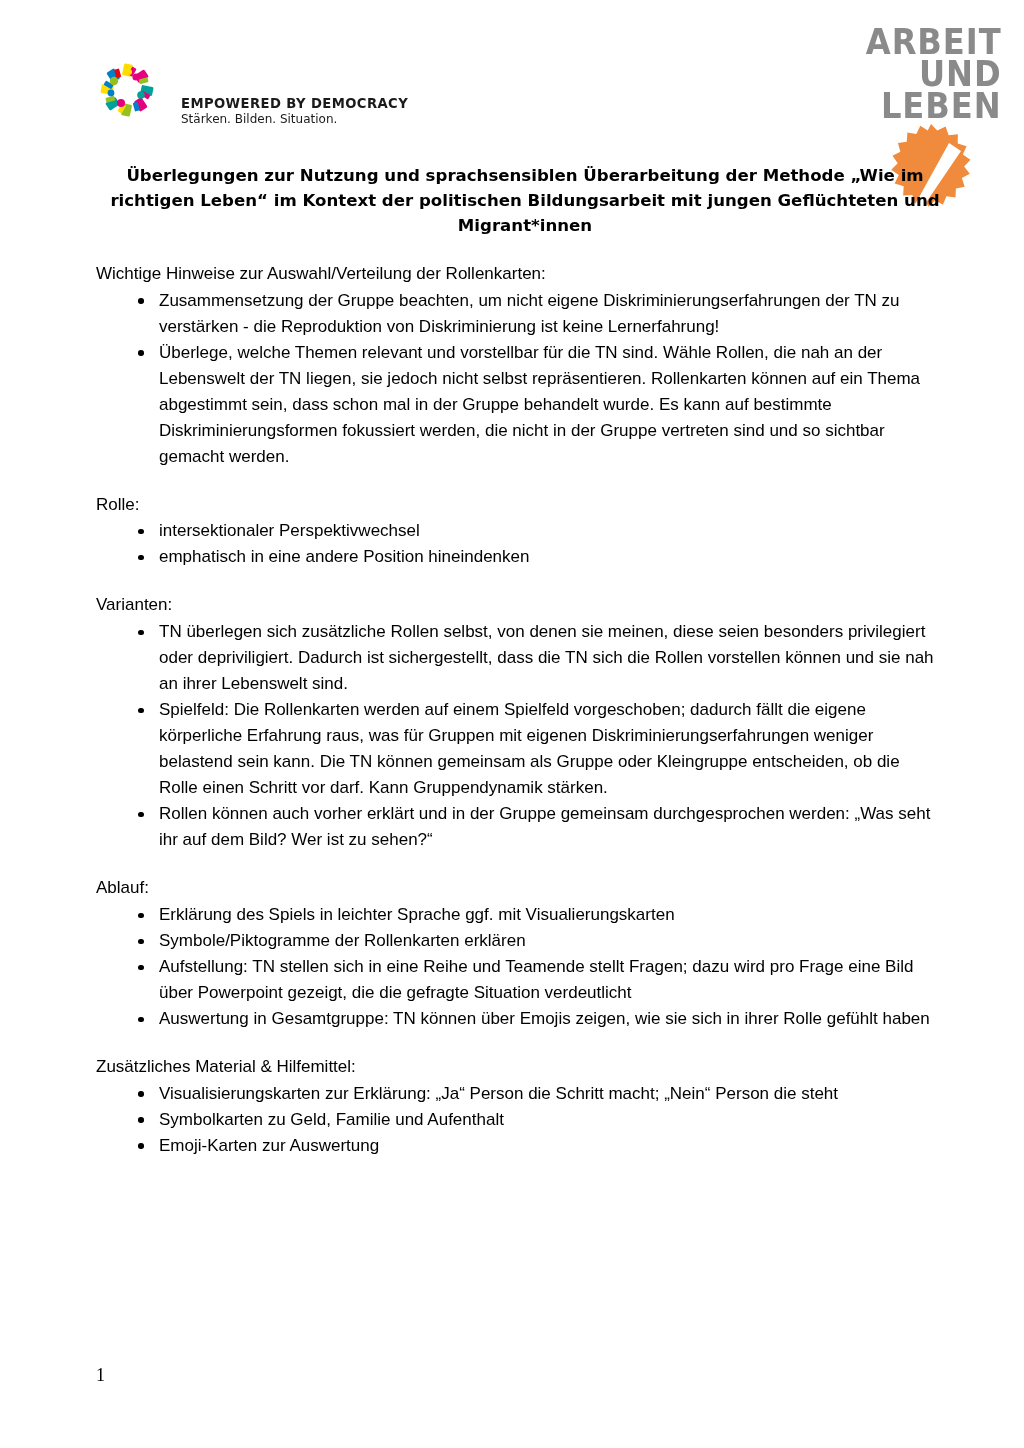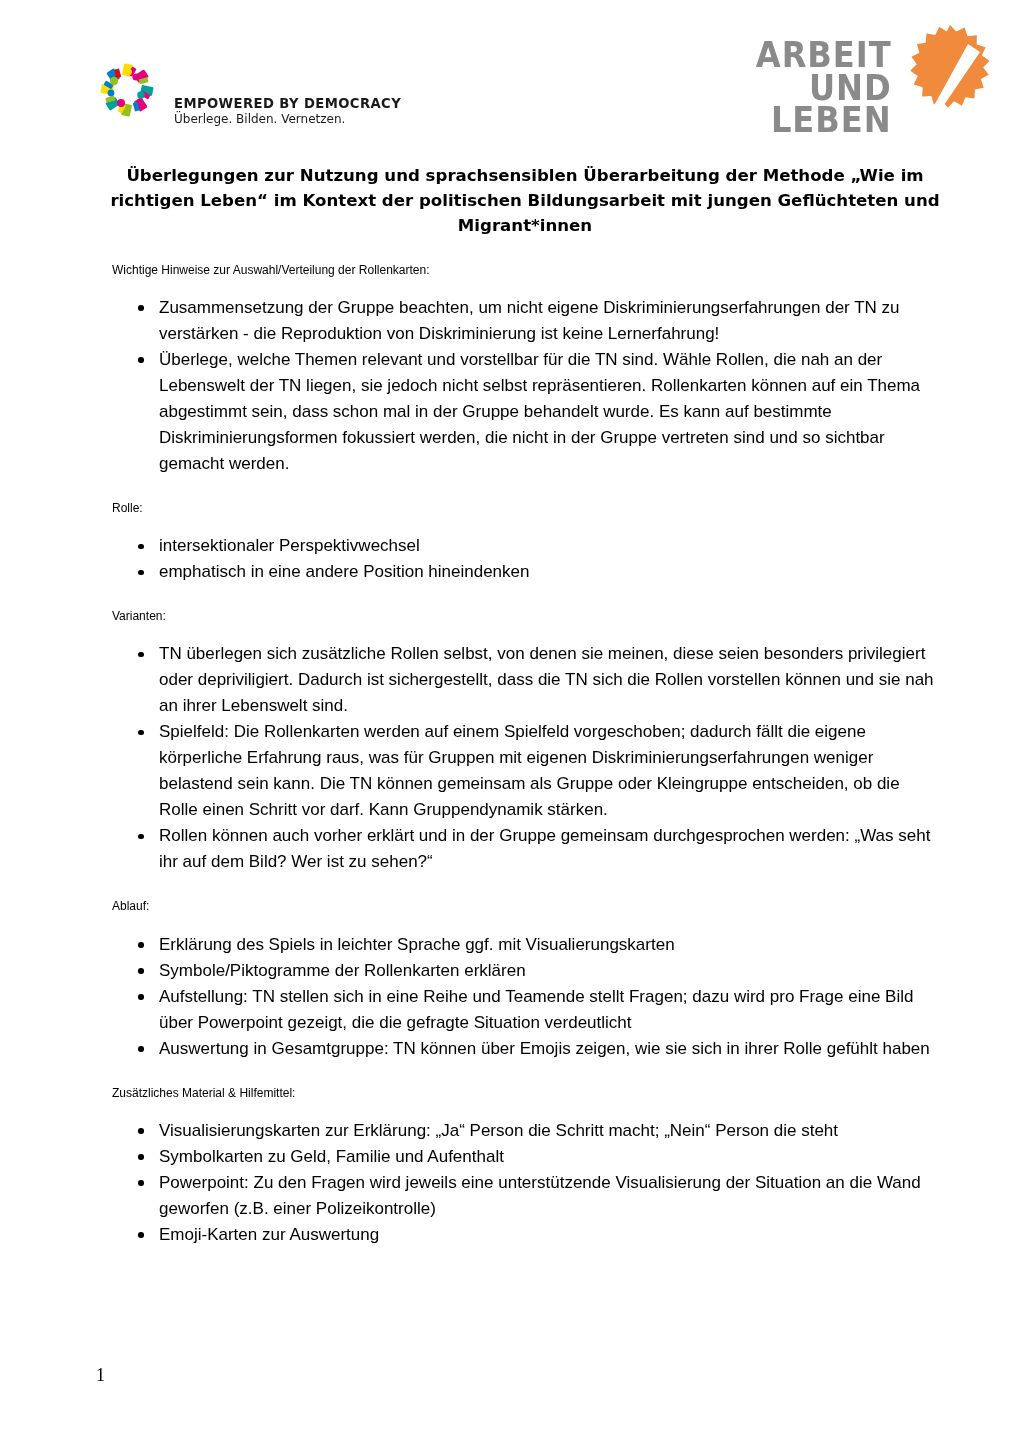--- a/index.html
+++ b/index.html
@@ -31,21 +31,21 @@
     height: 150px;
   }
 
   
   .logo-ebd {
     position: absolute;
     left: 96px;
     top: 58px;
     display: flex;
     align-items: flex-end;
-    gap: 16px;
+    gap: 23px;
   }
   .logo-ebd-mark {
     width: 62px;
     height: 72px;
     position: relative;
     flex: 0 0 auto;
   }
   .logo-ebd-mark svg { display:block; }
   .logo-ebd-text {
     padding-bottom: 4px;
@@ -66,21 +66,22 @@
     white-space: nowrap;
     margin-top: 2px;
   }
 
   
   .logo-aul {
     position: absolute;
     right: 22px;
     top: 24px;
     display: flex;
-    align-items: flex-end;
+    align-items: center;
+    flex-direction: column;
   }
   .logo-aul-words {
     text-align: right;
     font-family: "DejaVu Sans", sans-serif;
     font-weight: bold;
     color: #8a8a8a;
     font-size: 35px;
     line-height: 0.92;
     letter-spacing: 1px;
     transform: scaleX(0.92);
@@ -111,24 +112,24 @@
     line-height: 1.50;
     color: #000;
     margin: 0 0 0 10px;
     text-align: center;
   }
 
   .section {
     margin-top: 22px;
   }
   .section-heading {
-    font-size: 12px;
+    font-size: 17px;
     line-height: 1.52;
     color: #000;
-    margin: 16px;
+    margin: 0;
   }
 
   ul.bullets {
     list-style: none;
     margin: 1px;
     padding: 0;
   }
   ul.bullets > li {
     position: relative;
     padding-left: 62px;
@@ -206,21 +207,21 @@
             <circle cx="9" cy="-13" r="3.6" fill="#E5007E"></circle>
             <circle cx="14" cy="5" r="3.8" fill="#00A19A"></circle>
             <circle cx="-6" cy="13" r="4.0" fill="#E5007E"></circle>
             <circle cx="-16" cy="3" r="3.4" fill="#0080C9"></circle>
             <circle cx="2" cy="-18" r="3.0" fill="#FFDD00"></circle>
           </g>
         </svg>
       </div>
       <div class="logo-ebd-text">
         <div class="logo-ebd-title">EMPOWERED BY DEMOCRACY</div>
-        <div class="logo-ebd-sub">Überlege. Bilden. Vernetzen.</div>
+        <div class="logo-ebd-sub">Stärken. Bilden. Situation.</div>
       </div>
     </div>
 
     <div class="logo-aul">
       <div class="logo-aul-words">
         <div>ARBEIT</div>
         <div>UND</div>
         <div>LEBEN</div>
       </div>
       <div class="logo-aul-mark">
@@ -288,21 +289,20 @@
         <li>Aufstellung: TN stellen sich in eine Reihe und Teamende stellt Fragen; dazu wird pro Frage eine Bild über Powerpoint gezeigt, die die gefragte Situation verdeutlicht</li>
         <li>Auswertung in Gesamtgruppe: TN können über Emojis zeigen, wie sie sich in ihrer Rolle gefühlt haben</li>
       </ul>
     </div>
 
     <div class="section">
       <p class="section-heading">Zusätzliches Material &amp; Hilfemittel:</p>
       <ul class="bullets">
         <li>Visualisierungskarten zur Erklärung: „Ja“ Person die Schritt macht; „Nein“ Person die steht</li>
         <li>Symbolkarten zu Geld, Familie und Aufenthalt</li>
-        <li>Powerpoint: Zu den Fragen wird jeweils eine unterstützende Visualisierung der Situation an die Wand geworfen (z.B. einer Polizeikontrolle)</li>
         <li>Emoji-Karten zur Auswertung</li>
       </ul>
     </div>
 
   </div>
 
   <div class="page-number">1</div>
 
 </div>
 

